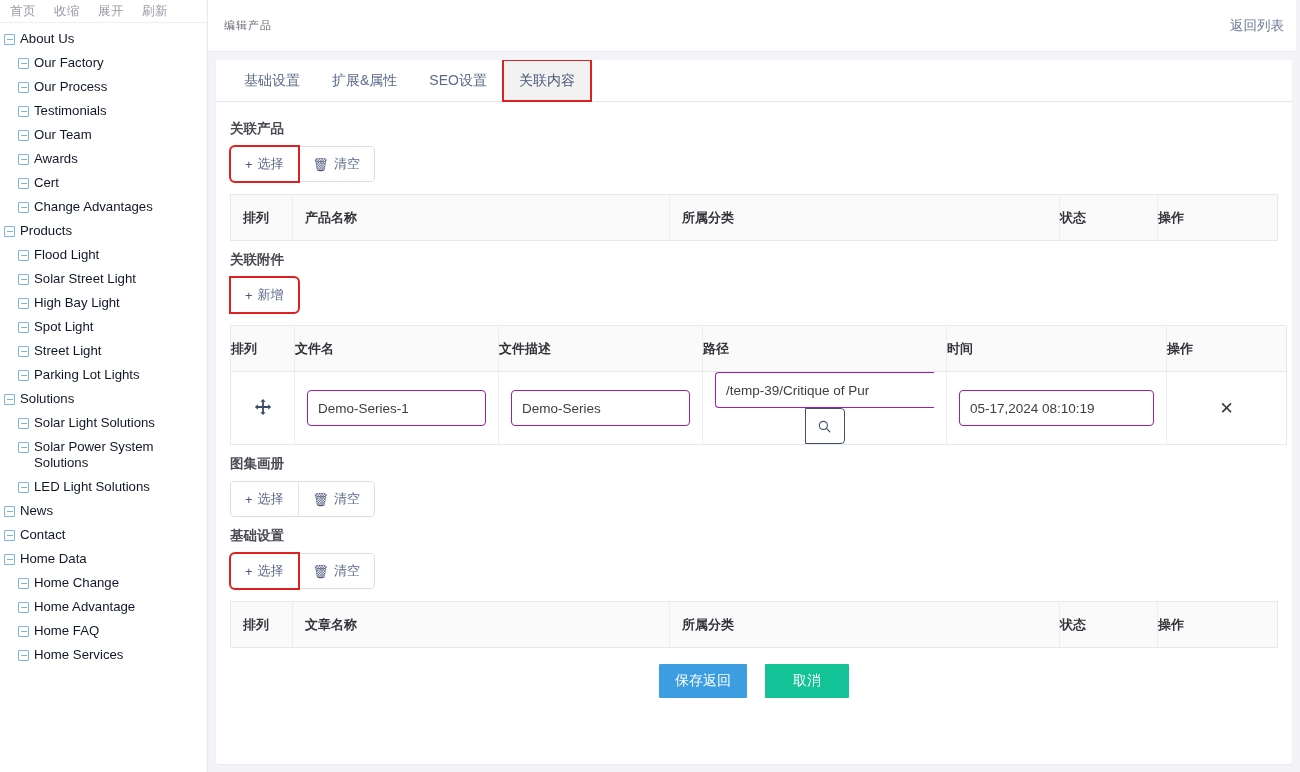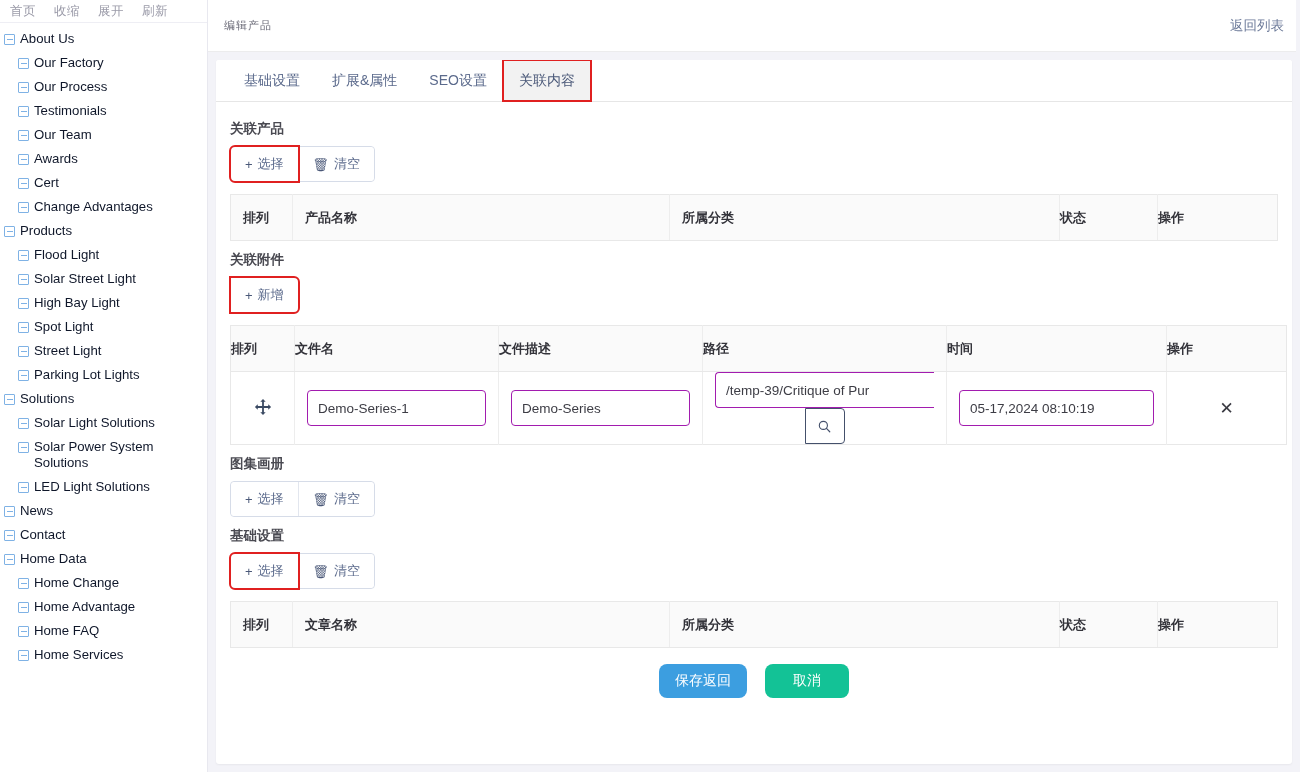--- a/index.html
+++ b/index.html
@@ -266,21 +266,21 @@
   .footer-actions {
     display: flex;
     justify-content: center;
     gap: 18px;
     padding: 16px 0 10px 0;
   }
   .btn-primary, .btn-cancel {
     height: 34px;
     min-width: 84px;
     border: none;
-    border-radius: 8px;
+    border-radius: 1px;
     color: #fff;
     font-size: 14px;
     cursor: pointer;
     font-family: inherit;
     padding: 0 16px;
   }
   .btn-primary { background: #3c9ee0; }
   .btn-cancel  { background: #13c296; }
 
   .scroll-gutter {

